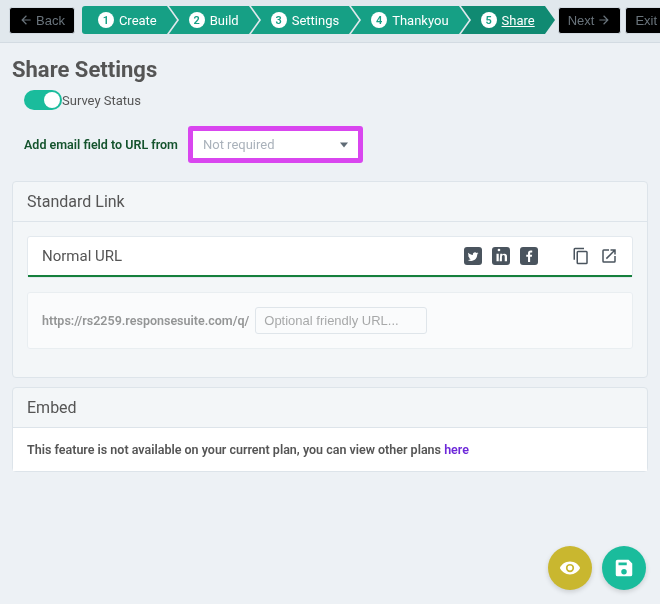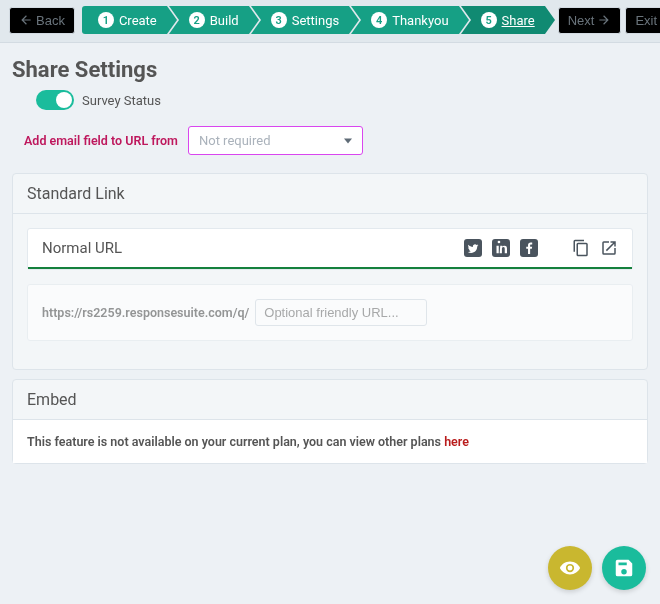--- a/index.html
+++ b/index.html
@@ -92,40 +92,40 @@
 
   
   .main { padding: 14px 12px 12px; }
   h1.page-title {
     font-size: 22px;
     font-weight: 700;
     color: #555;
     margin-bottom: 8px;
   }
 
-  .toggle-row { display:flex; align-items:center; gap:8px; margin-left:24px; margin-bottom:16px;}
+  .toggle-row { display:flex; align-items:center; gap:0; margin-left:12px; margin-bottom:16px;}
   .toggle {
     width: 38px; height: 20px;
     background: #1abc9c;
     border-radius: 20px;
     position: relative;
     cursor: pointer;
   }
   .toggle-knob {
     position:absolute; right:2px; top:2px;
     width:16px; height:16px; border-radius:50%;
     background:#fff;
   }
   .toggle-label { font-size:13px; color:#555; }
 
   .field-row { display:flex; align-items:center; gap:10px; margin-left:12px; margin-bottom:18px;}
-  .field-label { font-size:12.5px; font-weight:600; color:#be185d;}
+  .field-label { font-size:12.5px; font-weight:600; color:#14532d;}
   .select {
     display:flex; align-items:center; justify-content:space-between;
-    border:1px solid #d946ef; border-radius:3px;
+    border:5px solid #d946ef; border-radius:3px;
     padding:6px 10px;
     width:175px;
     background:#fff;
     font-size:13px; color:#aab2bb;
     cursor:pointer;
   }
   .select svg{width:8px;height:8px;fill:#5f6b76;}
 
   .panel {
     background:#f3f6f8;
@@ -160,21 +160,21 @@
   .icon-row .gap { width:14px; }
   .inner-body { padding:14px; font-size:12.5px; font-weight:600; color:#555; display:flex; align-items:center; gap:6px;}
   .url-input {
     border:1px solid #d3dbe2; border-radius:3px;
     padding:5px 8px;
     font-size:13px; color:#aab2bb;
     width:172px;
   }
 
   .plain-body { padding:14px; font-size:12.5px; font-weight:600; color:#555; background:#fff; }
-  .plain-body a{color:#b91c1c; text-decoration:none;}
+  .plain-body a{color:#6d28d9; text-decoration:none;}
 
   
   .fabs { position:absolute; right:14px; bottom:14px; display:flex; gap:10px;}
   .fab {
     width:44px;height:44px;border-radius:50%;
     display:flex;align-items:center;justify-content:center;
     cursor:pointer;
     box-shadow:0 2px 5px rgba(0,0,0,.15);
   }
   .fab.yellow{background:#c9b72f;}

